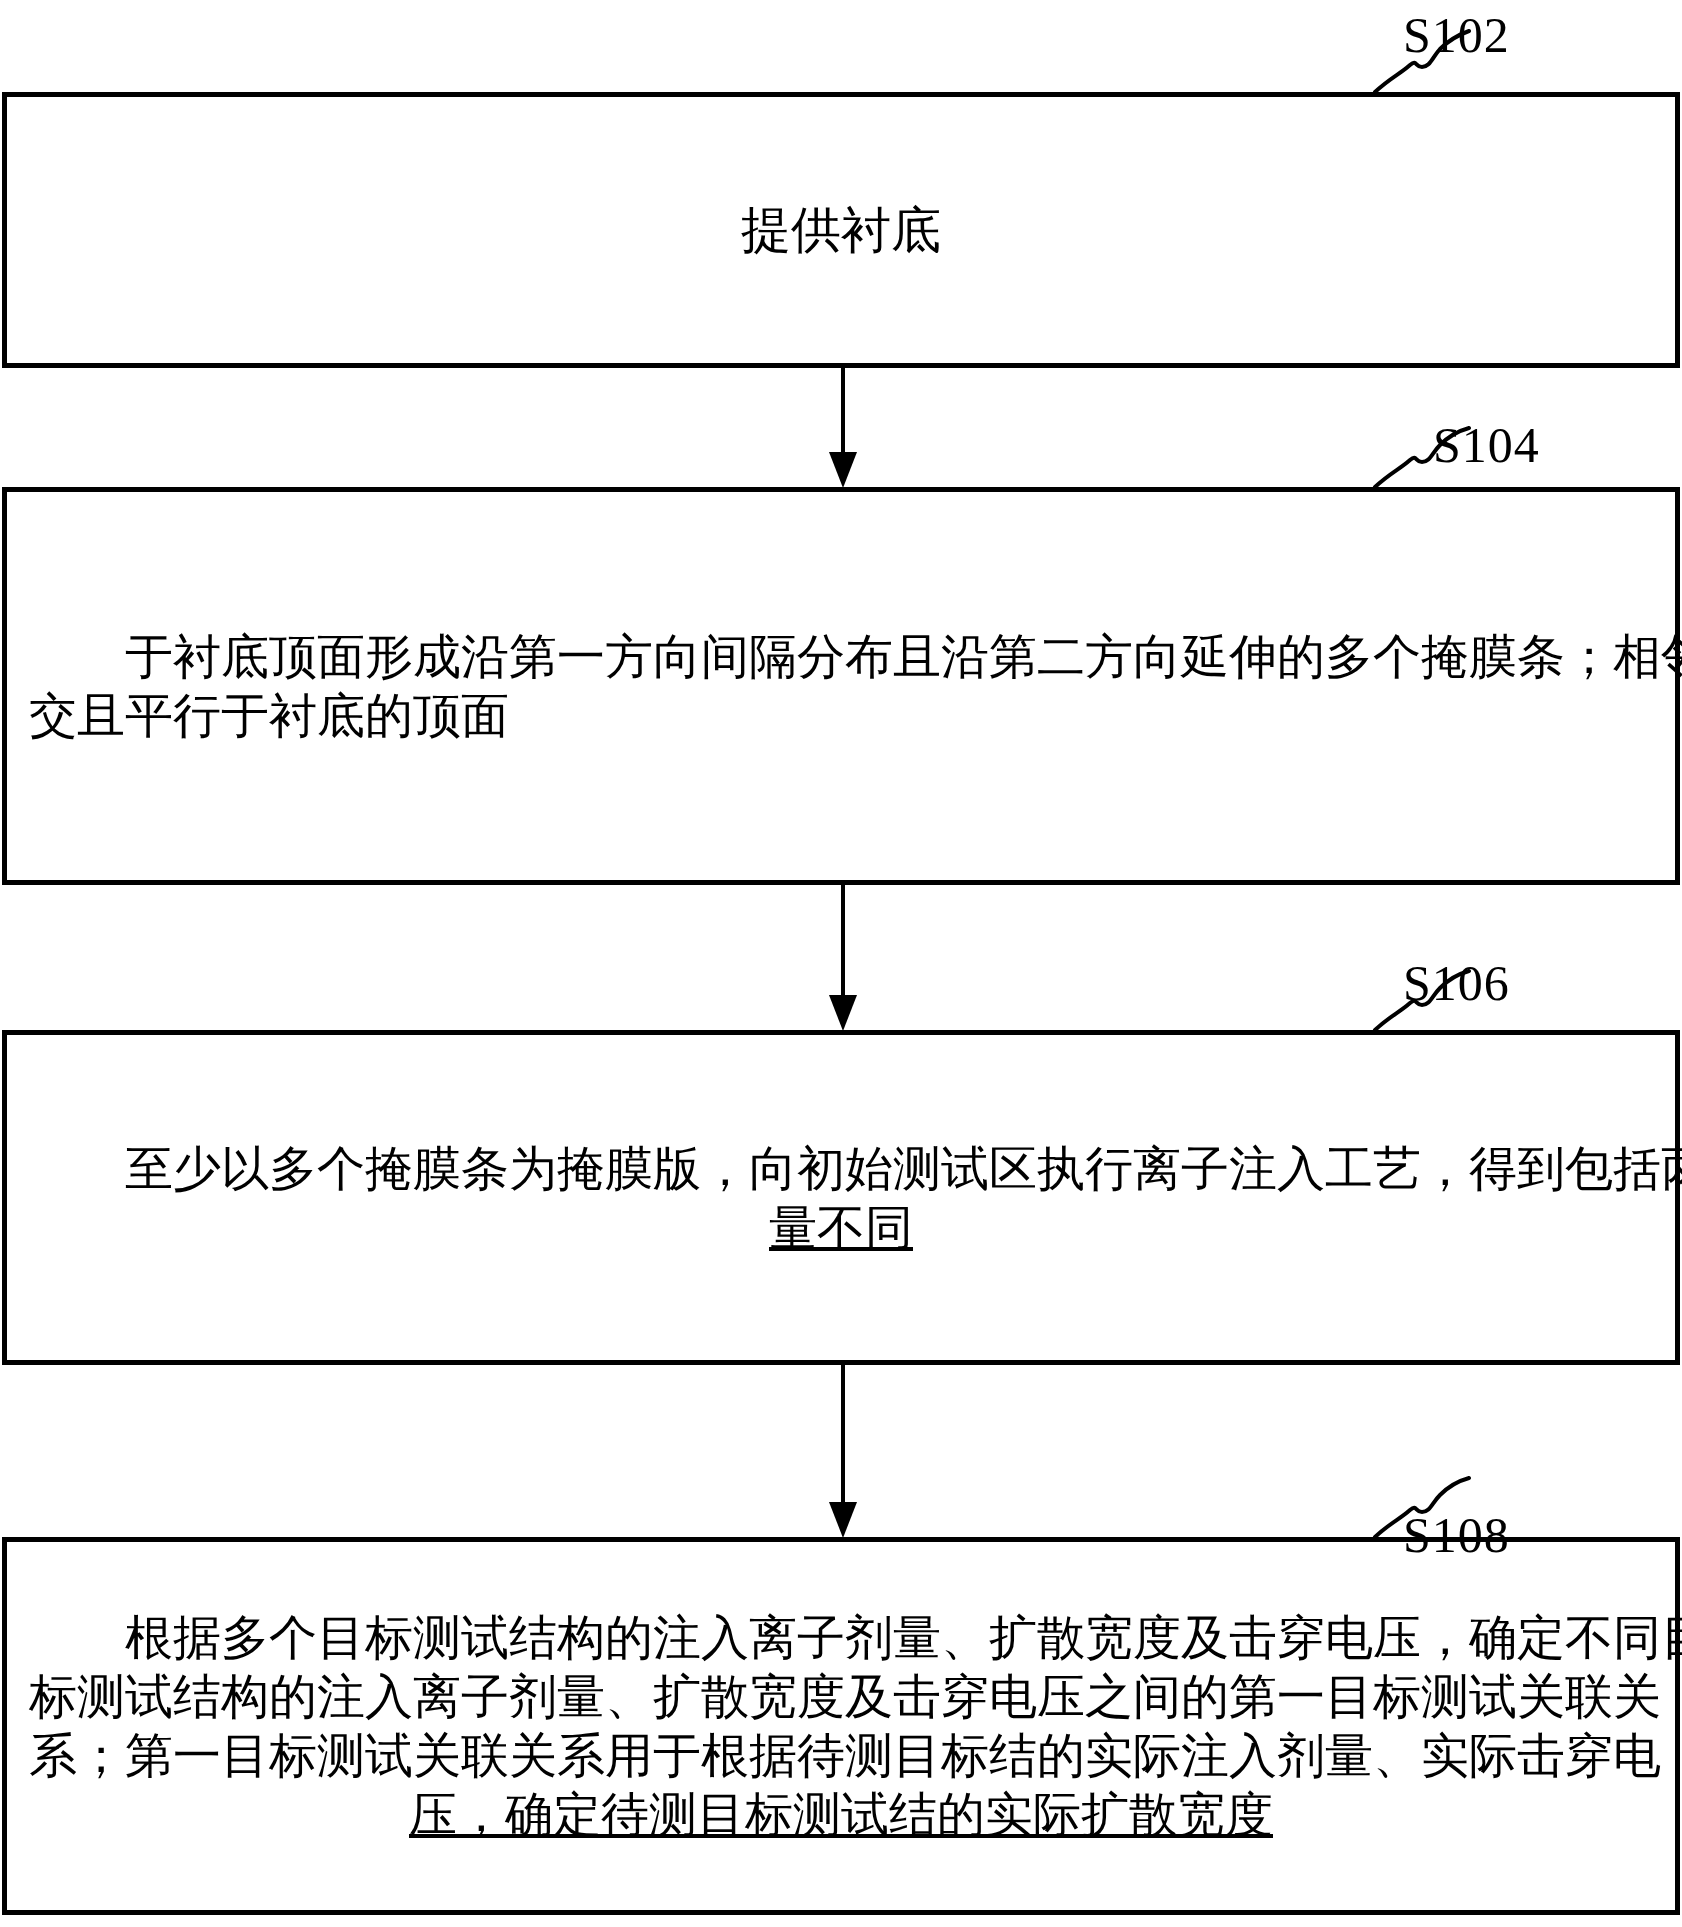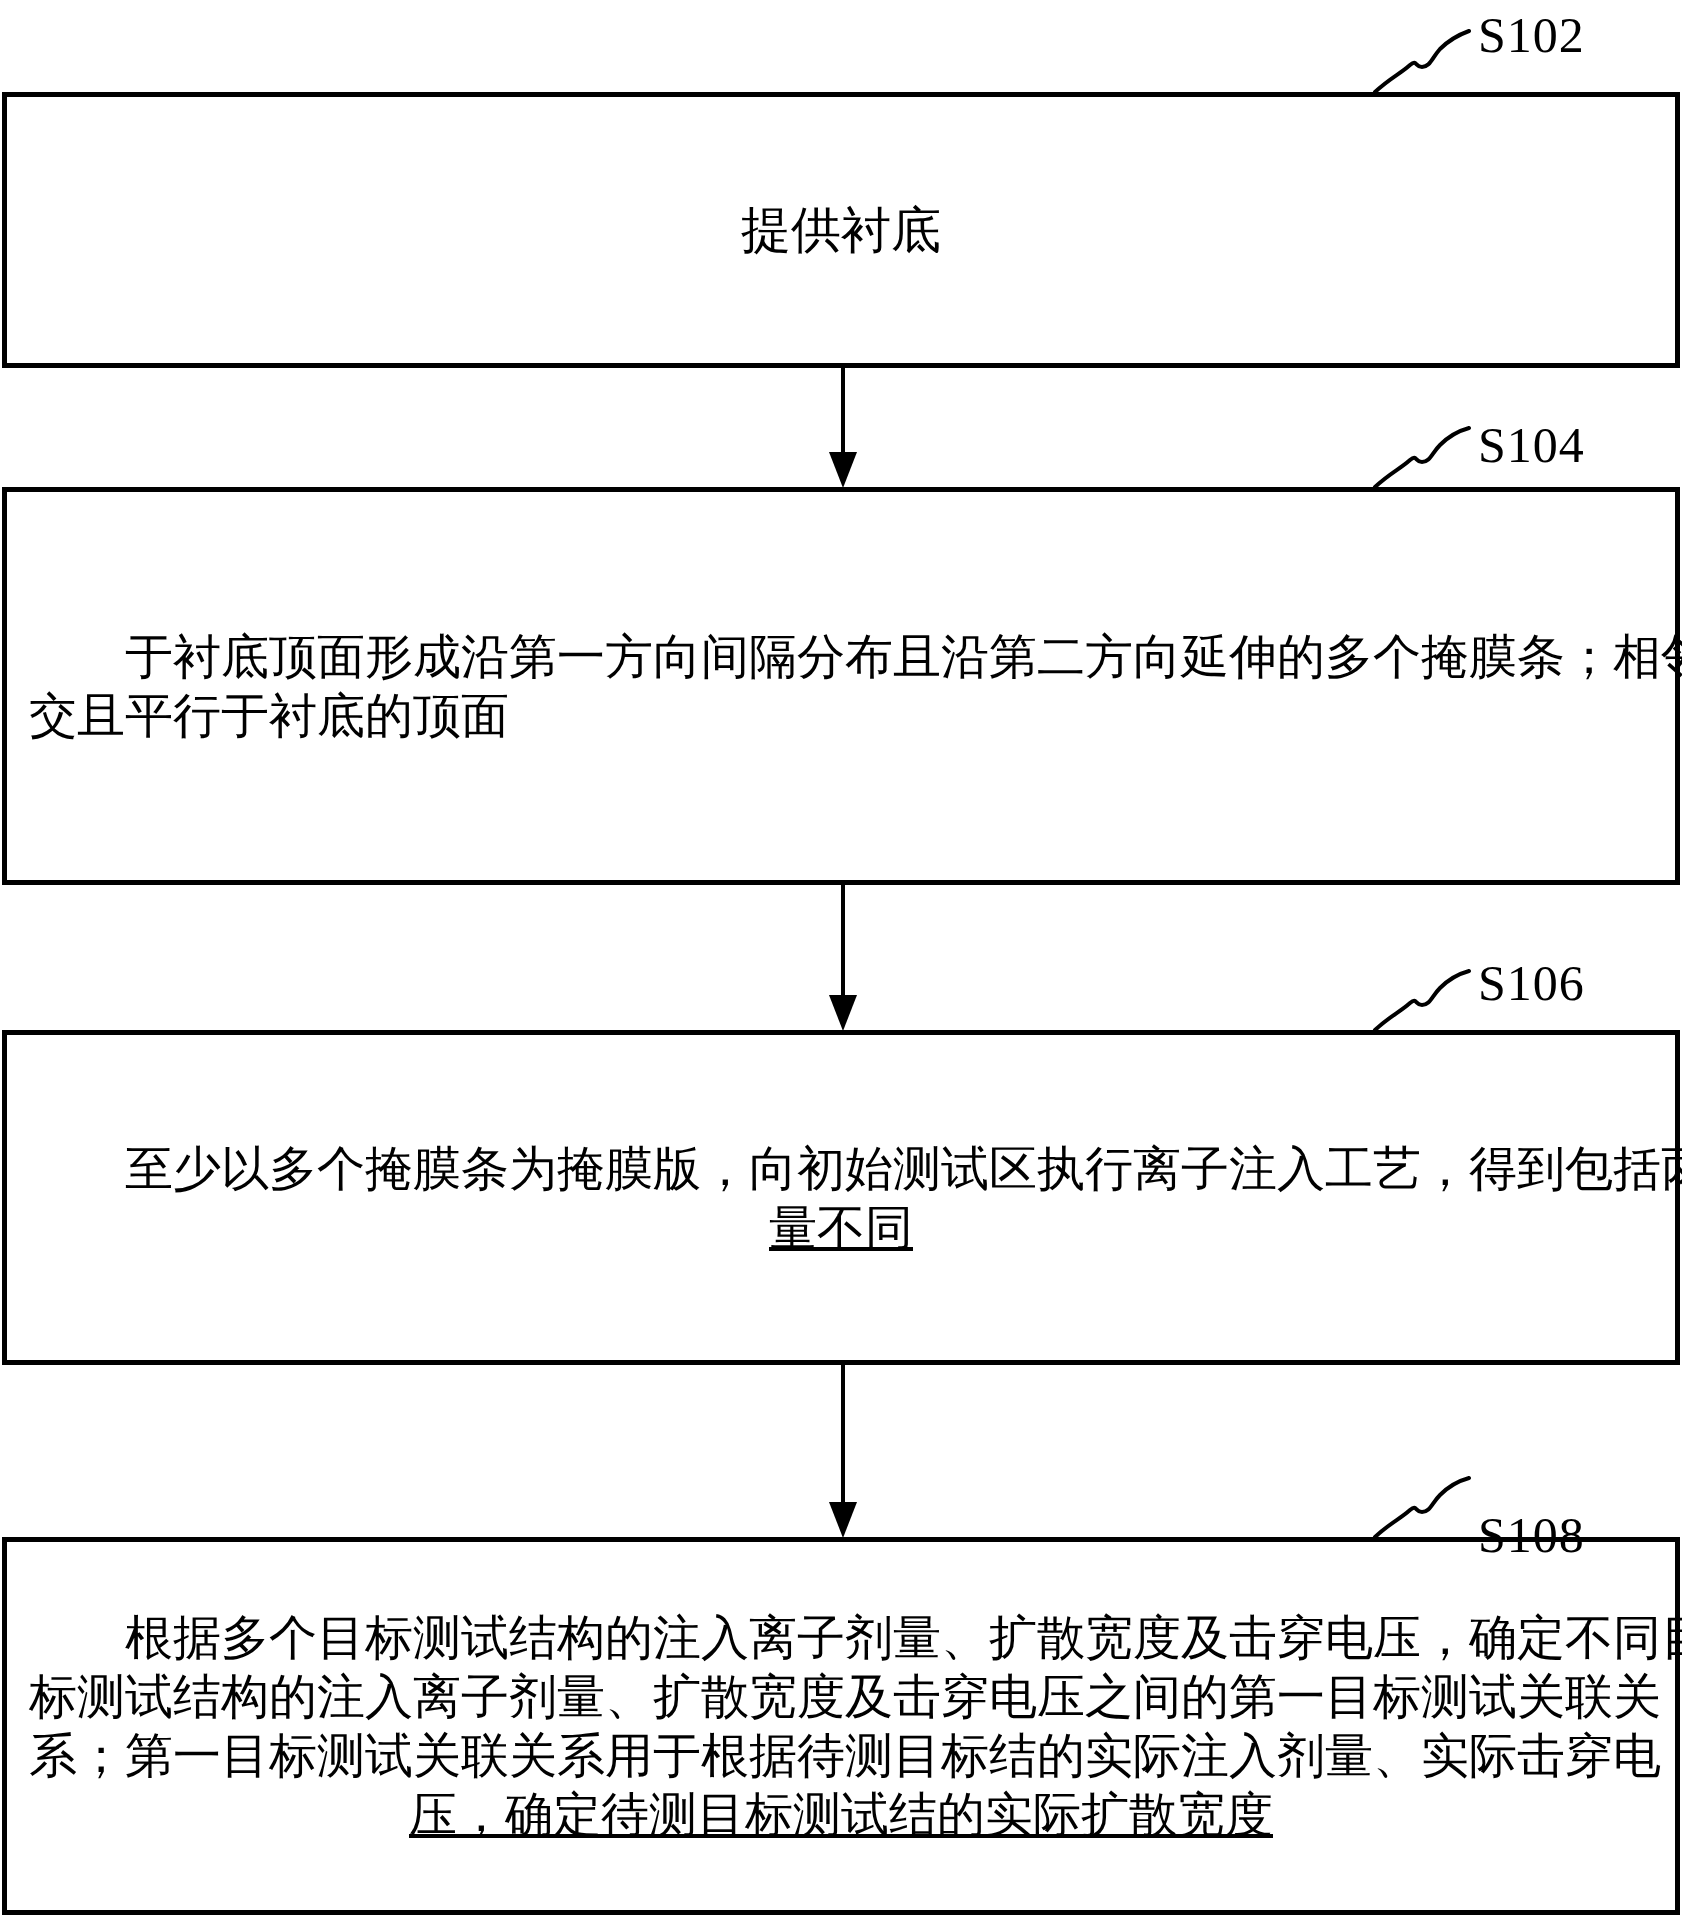--- a/index.html
+++ b/index.html
@@ -50,21 +50,21 @@
   .arrow-head {
     position: absolute;
     left: 829px;
     width: 0; height: 0;
     border-left: 14px solid transparent;
     border-right: 14px solid transparent;
     border-top: 36px solid #000;
   }
   .step-label {
     position: absolute;
-    left: 1478px;
+    left: 1403px;
     font-size: 50px;
     line-height: 54px;
     letter-spacing: 1px;
   }
   .leader {
     position: absolute;
     width: 100px;
     height: 64px;
   }
   .leader svg { display: block; width: 100%; height: 100%; }
@@ -84,21 +84,21 @@
     </svg>
   </div>
 
   <div class="arrow-stem" style="top:368px; height:85px;"></div>
   <div class="arrow-head" style="top:452px;"></div>
 
   <div class="flow-box" style="top:487px; height:398px;">
     <div class="text-line indent">于衬底顶面形成沿第一方向间隔分布且沿第二方向延伸的多个掩膜条；相邻</div>
     <div class="text-line last-left">交且平行于衬底的顶面</div>
   </div>
-  <div class="step-label" style="top:418px;">S104</div>
+  <div class="step-label" style="top:418px;margin-left:30px;">S104</div>
   <div class="leader" style="left:1372px; top:425px;">
     <svg viewBox="0 0 100 64" xmlns="http://www.w3.org/2000/svg">
       <path d="M3,62 C18,48 28,44 38,35 C45,29 43,37 50,37 C58,37 60,28 68,20 C76,12 86,6 97,3" fill="none" stroke="#000" stroke-width="4" stroke-linecap="round"></path>
     </svg>
   </div>
 
   <div class="arrow-stem" style="top:885px; height:111px;"></div>
   <div class="arrow-head" style="top:995px;"></div>
 
   <div class="flow-box" style="top:1030px; height:335px;">

